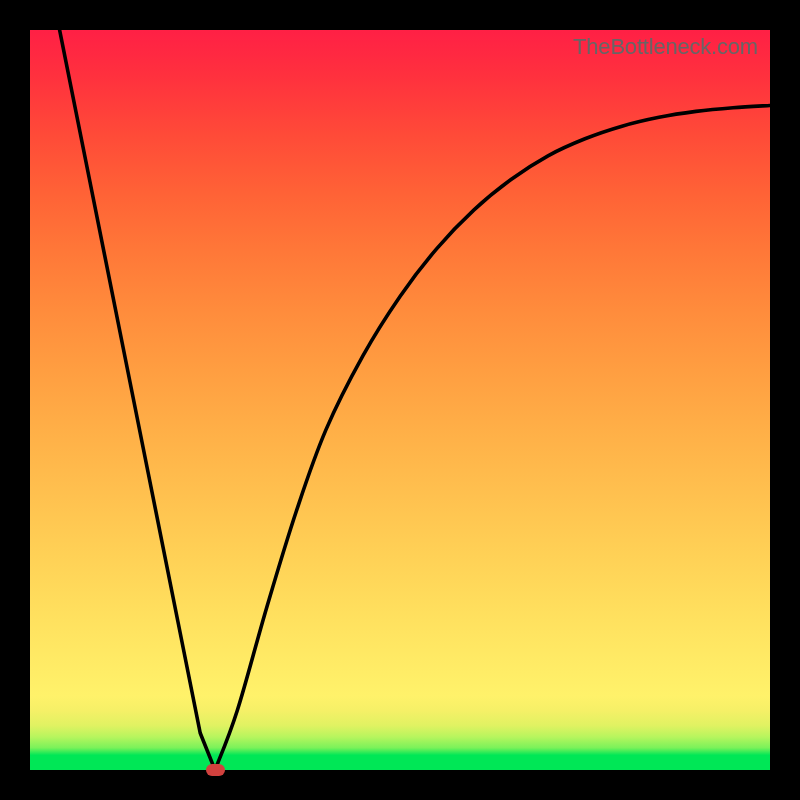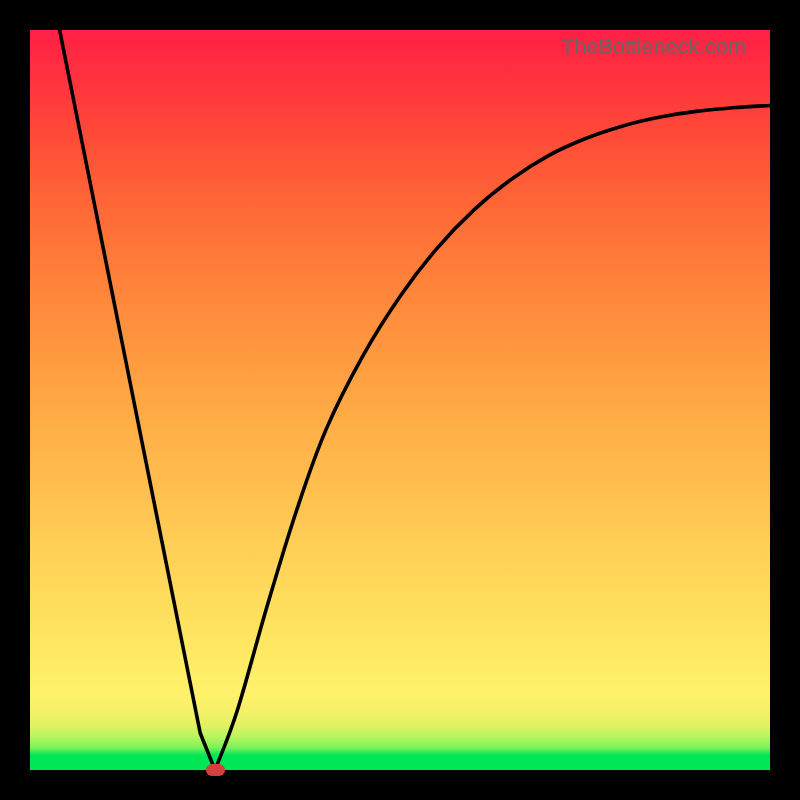--- a/index.html
+++ b/index.html
@@ -35,21 +35,21 @@
       #ff7838 70%,
       #ff6236 78%,
       #ff4a38 86%,
       #ff303e 94%,
       #ff2045 100%
     );
   }
   .watermark {
     position: absolute;
     top: 4px;
-    right: 24px;
+    right: 12px;
     color: #666666;
     font-size: 22px;
     font-weight: 500;
     letter-spacing: -0.2px;
     user-select: none;
     margin-left: 32px;
   }
   svg.curve {
     position: absolute;
     left: 0;

